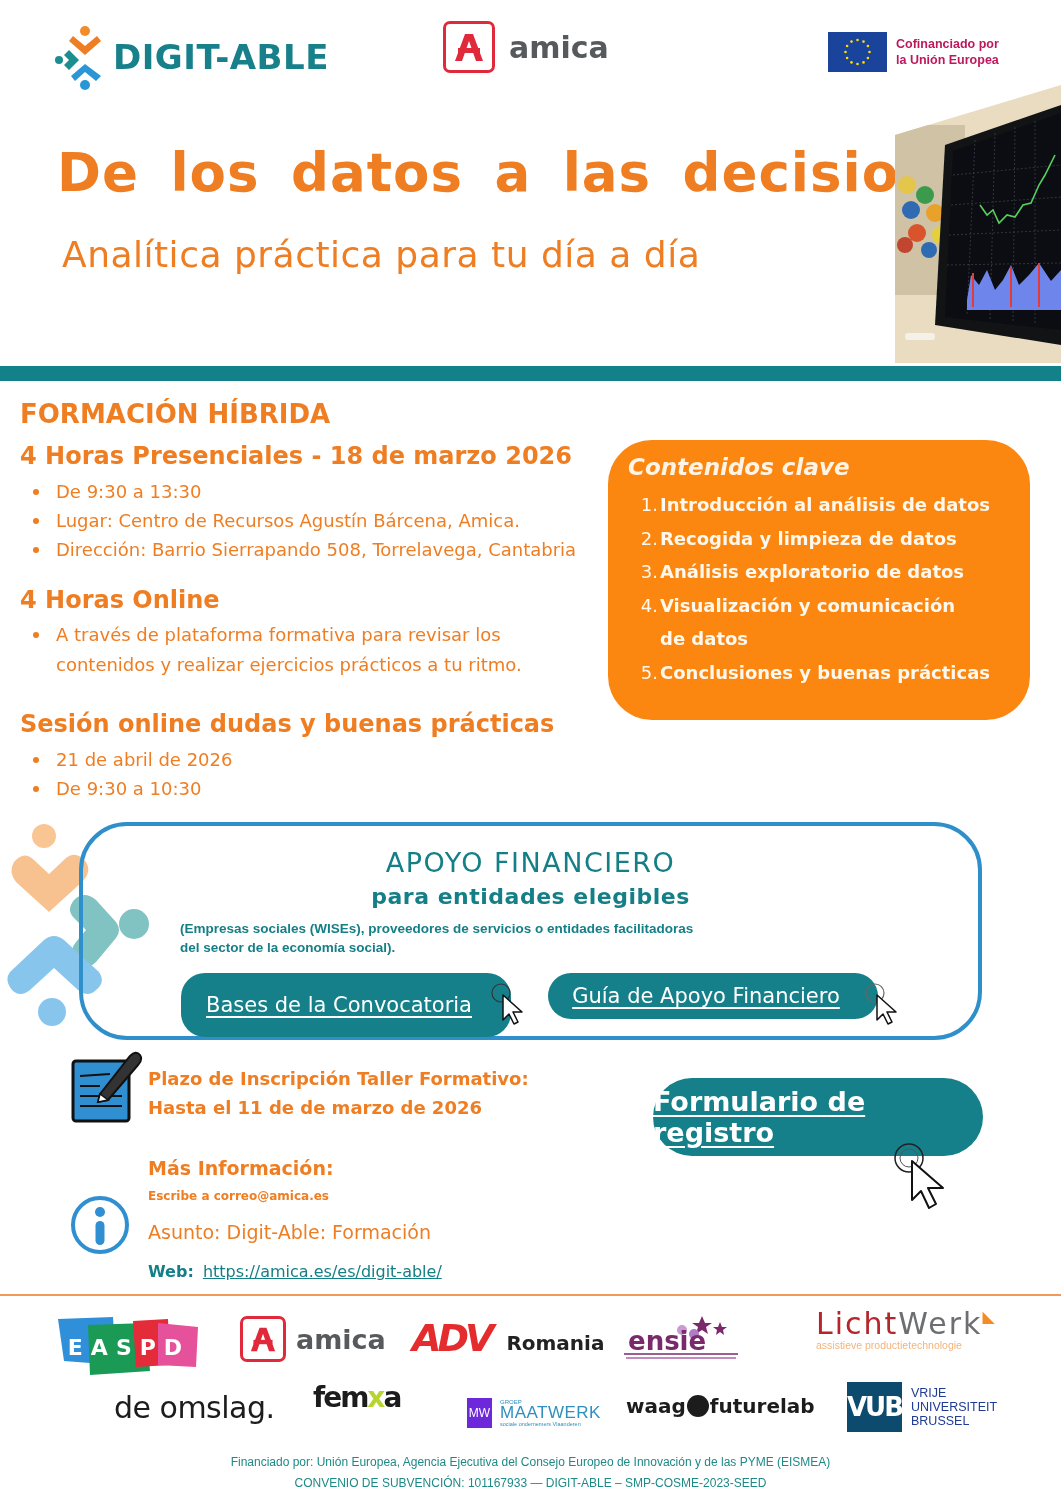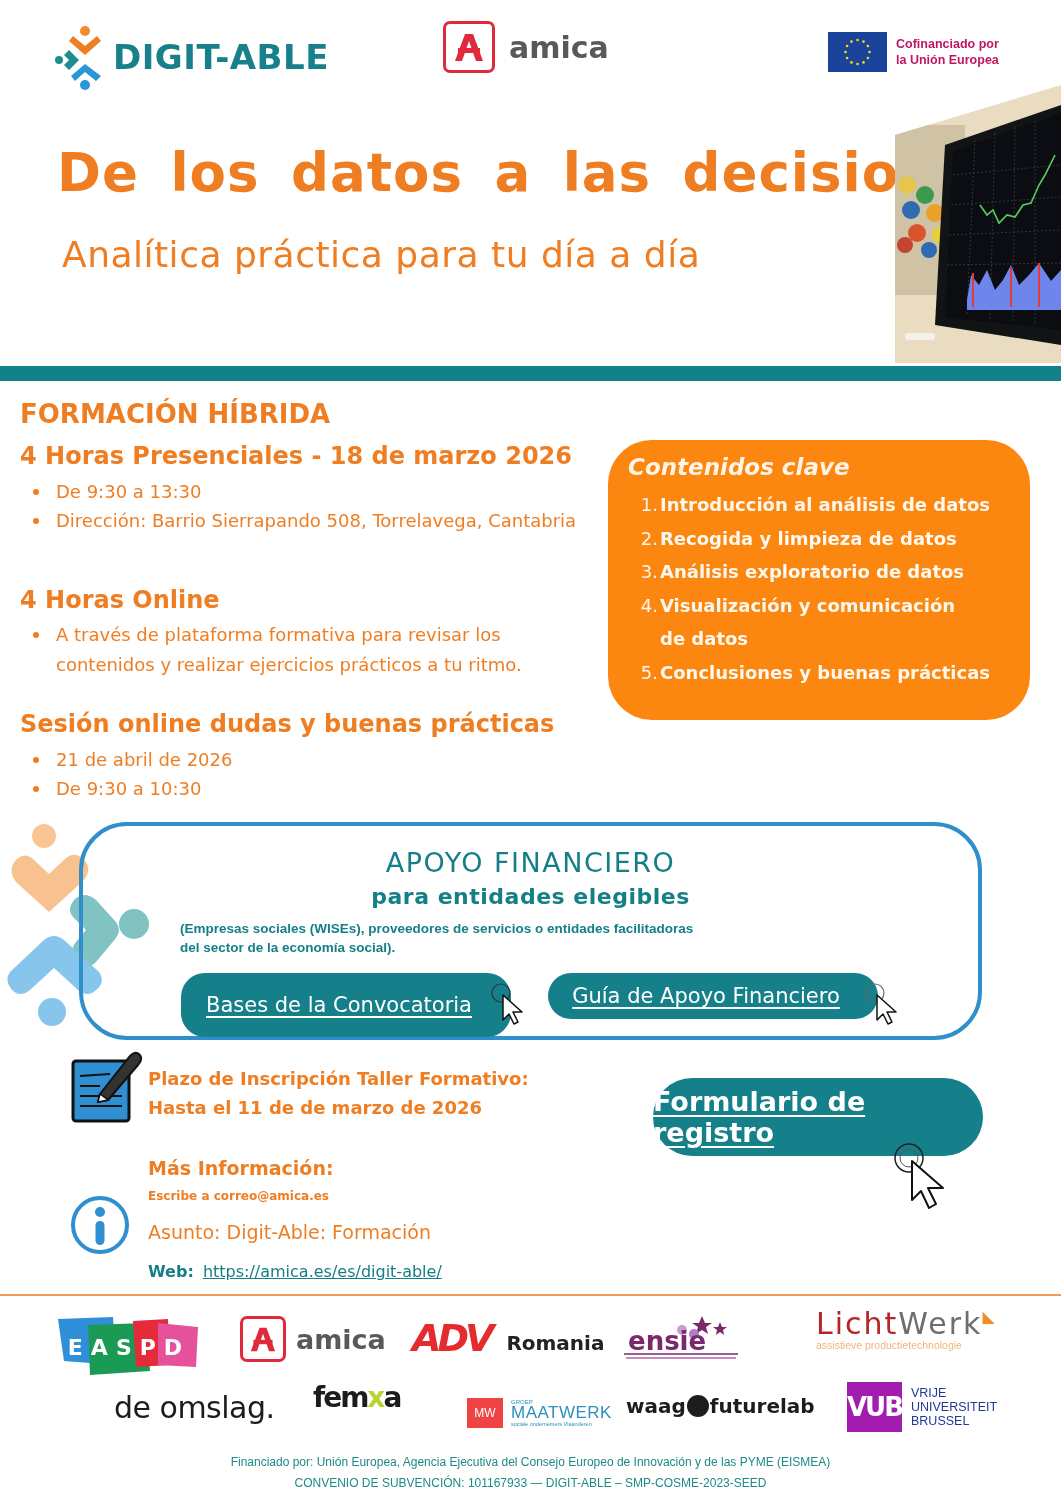--- a/index.html
+++ b/index.html
@@ -78,29 +78,29 @@
   .ensie { left: 622px; top: 1312px; width: 120px; height: 50px; }
   .lichtwerk { left: 816px; top: 1306px; flex-direction: column; align-items: flex-start; }
   .lichtwerk .w { font-family: "DejaVu Sans", sans-serif; font-size: 30px; letter-spacing: 2px; }
   .lichtwerk .w .a { color: #b5262c; }
   .lichtwerk .w .b { color: #6d6e71; }
   .lichtwerk .s { font-size: 10.5px; color: #f3b47a; margin-top: -2px; }
   .omslag { left: 114px; top: 1390px; font-family: "DejaVu Sans", sans-serif; font-size: 30px; color: #1c1c1c; letter-spacing: -0.5px; }
   .femxa { left: 313px; top: 1381px; font-family: "DejaVu Sans", sans-serif; font-weight: bold; font-size: 28px; color: #1c1c1c; letter-spacing: -2px; }
   .femxa .x { color: #b8d432; }
   .maatwerk { left: 467px; top: 1398px; }
-  .maatwerk .sq { width: 36px; height: 30px; background: #ef4444; color: #fff; font-size: 12px; display: flex; align-items: center; justify-content: center; }
+  .maatwerk .sq { width: 25px; height: 30px; background: #6d28d9; color: #fff; font-size: 12px; display: flex; align-items: center; justify-content: center; }
   .maatwerk .t { margin-left: 8px; display: flex; flex-direction: column; color: #2f8fbf; }
   .maatwerk .t .g { font-size: 6px; }
   .maatwerk .t .m { font-size: 17px; letter-spacing: 0.5px; line-height: 16px; }
   .maatwerk .t .s { font-size: 5.5px; }
   .waag { left: 626px; top: 1394px; font-family: "DejaVu Sans", sans-serif; font-weight: bold; font-size: 20px; color: #1c1c1c; }
   .waag .c { display: inline-block; width: 22px; height: 22px; border-radius: 50%; background: #1c1c1c; vertical-align: -4px; margin: 0 1px; }
   .vub { left: 847px; top: 1382px; }
-  .vub .box { width: 55px; height: 50px; background: #a21caf; color: #fff; font-family: "DejaVu Sans", sans-serif; font-weight: bold; font-size: 26px; display: flex; align-items: center; justify-content: center; letter-spacing: -2px; }
+  .vub .box { width: 55px; height: 50px; background: #0c4a6e; color: #fff; font-family: "DejaVu Sans", sans-serif; font-weight: bold; font-size: 26px; display: flex; align-items: center; justify-content: center; letter-spacing: -2px; }
   .vub .t { margin-left: 9px; font-size: 12.5px; line-height: 14px; color: #1f3a93; }
 
   .funding { left: 0; top: 1452px; width: 1061px; text-align: center; font-size: 12px; color: #1d8a86; line-height: 20.5px; }
 </style>
 </head>
 <body>
 
 <div class="abs digit-logo">
   <svg viewBox="0 0 52 66">
     <circle cx="30" cy="7" r="5" fill="#f28c28"></circle>
@@ -191,20 +191,21 @@
   </svg>
 </div>
 
 <div class="abs teal-band"></div>
 
 <h2 class="abs h-main h1">FORMACIÓN HÍBRIDA</h2>
 
 <h3 class="abs h-main h2" style="left:20px; top:442px;">4 Horas Presenciales - 18 de marzo 2026</h3>
 <ul class="abs bul" style="left:20px; top:477px;">
   <li>De 9:30 a 13:30</li>
+  <li>Lugar: Centro de Recursos Agustín Bárcena, Amica.</li>
   <li>Dirección: Barrio Sierrapando 508, Torrelavega, Cantabria</li>
 </ul>
 
 <h3 class="abs h-main h2" style="left:20px; top:586px;">4 Horas Online</h3>
 <ul class="abs bul" style="left:20px; top:620px; width:540px;">
   <li style="line-height:30px;">A través de plataforma formativa para revisar los contenidos y realizar ejercicios prácticos a tu ritmo.</li>
 </ul>
 
 <h3 class="abs h-main h2" style="left:20px; top:710px;">Sesión online dudas y buenas prácticas</h3>
 <ul class="abs bul" style="left:20px; top:745px;">

